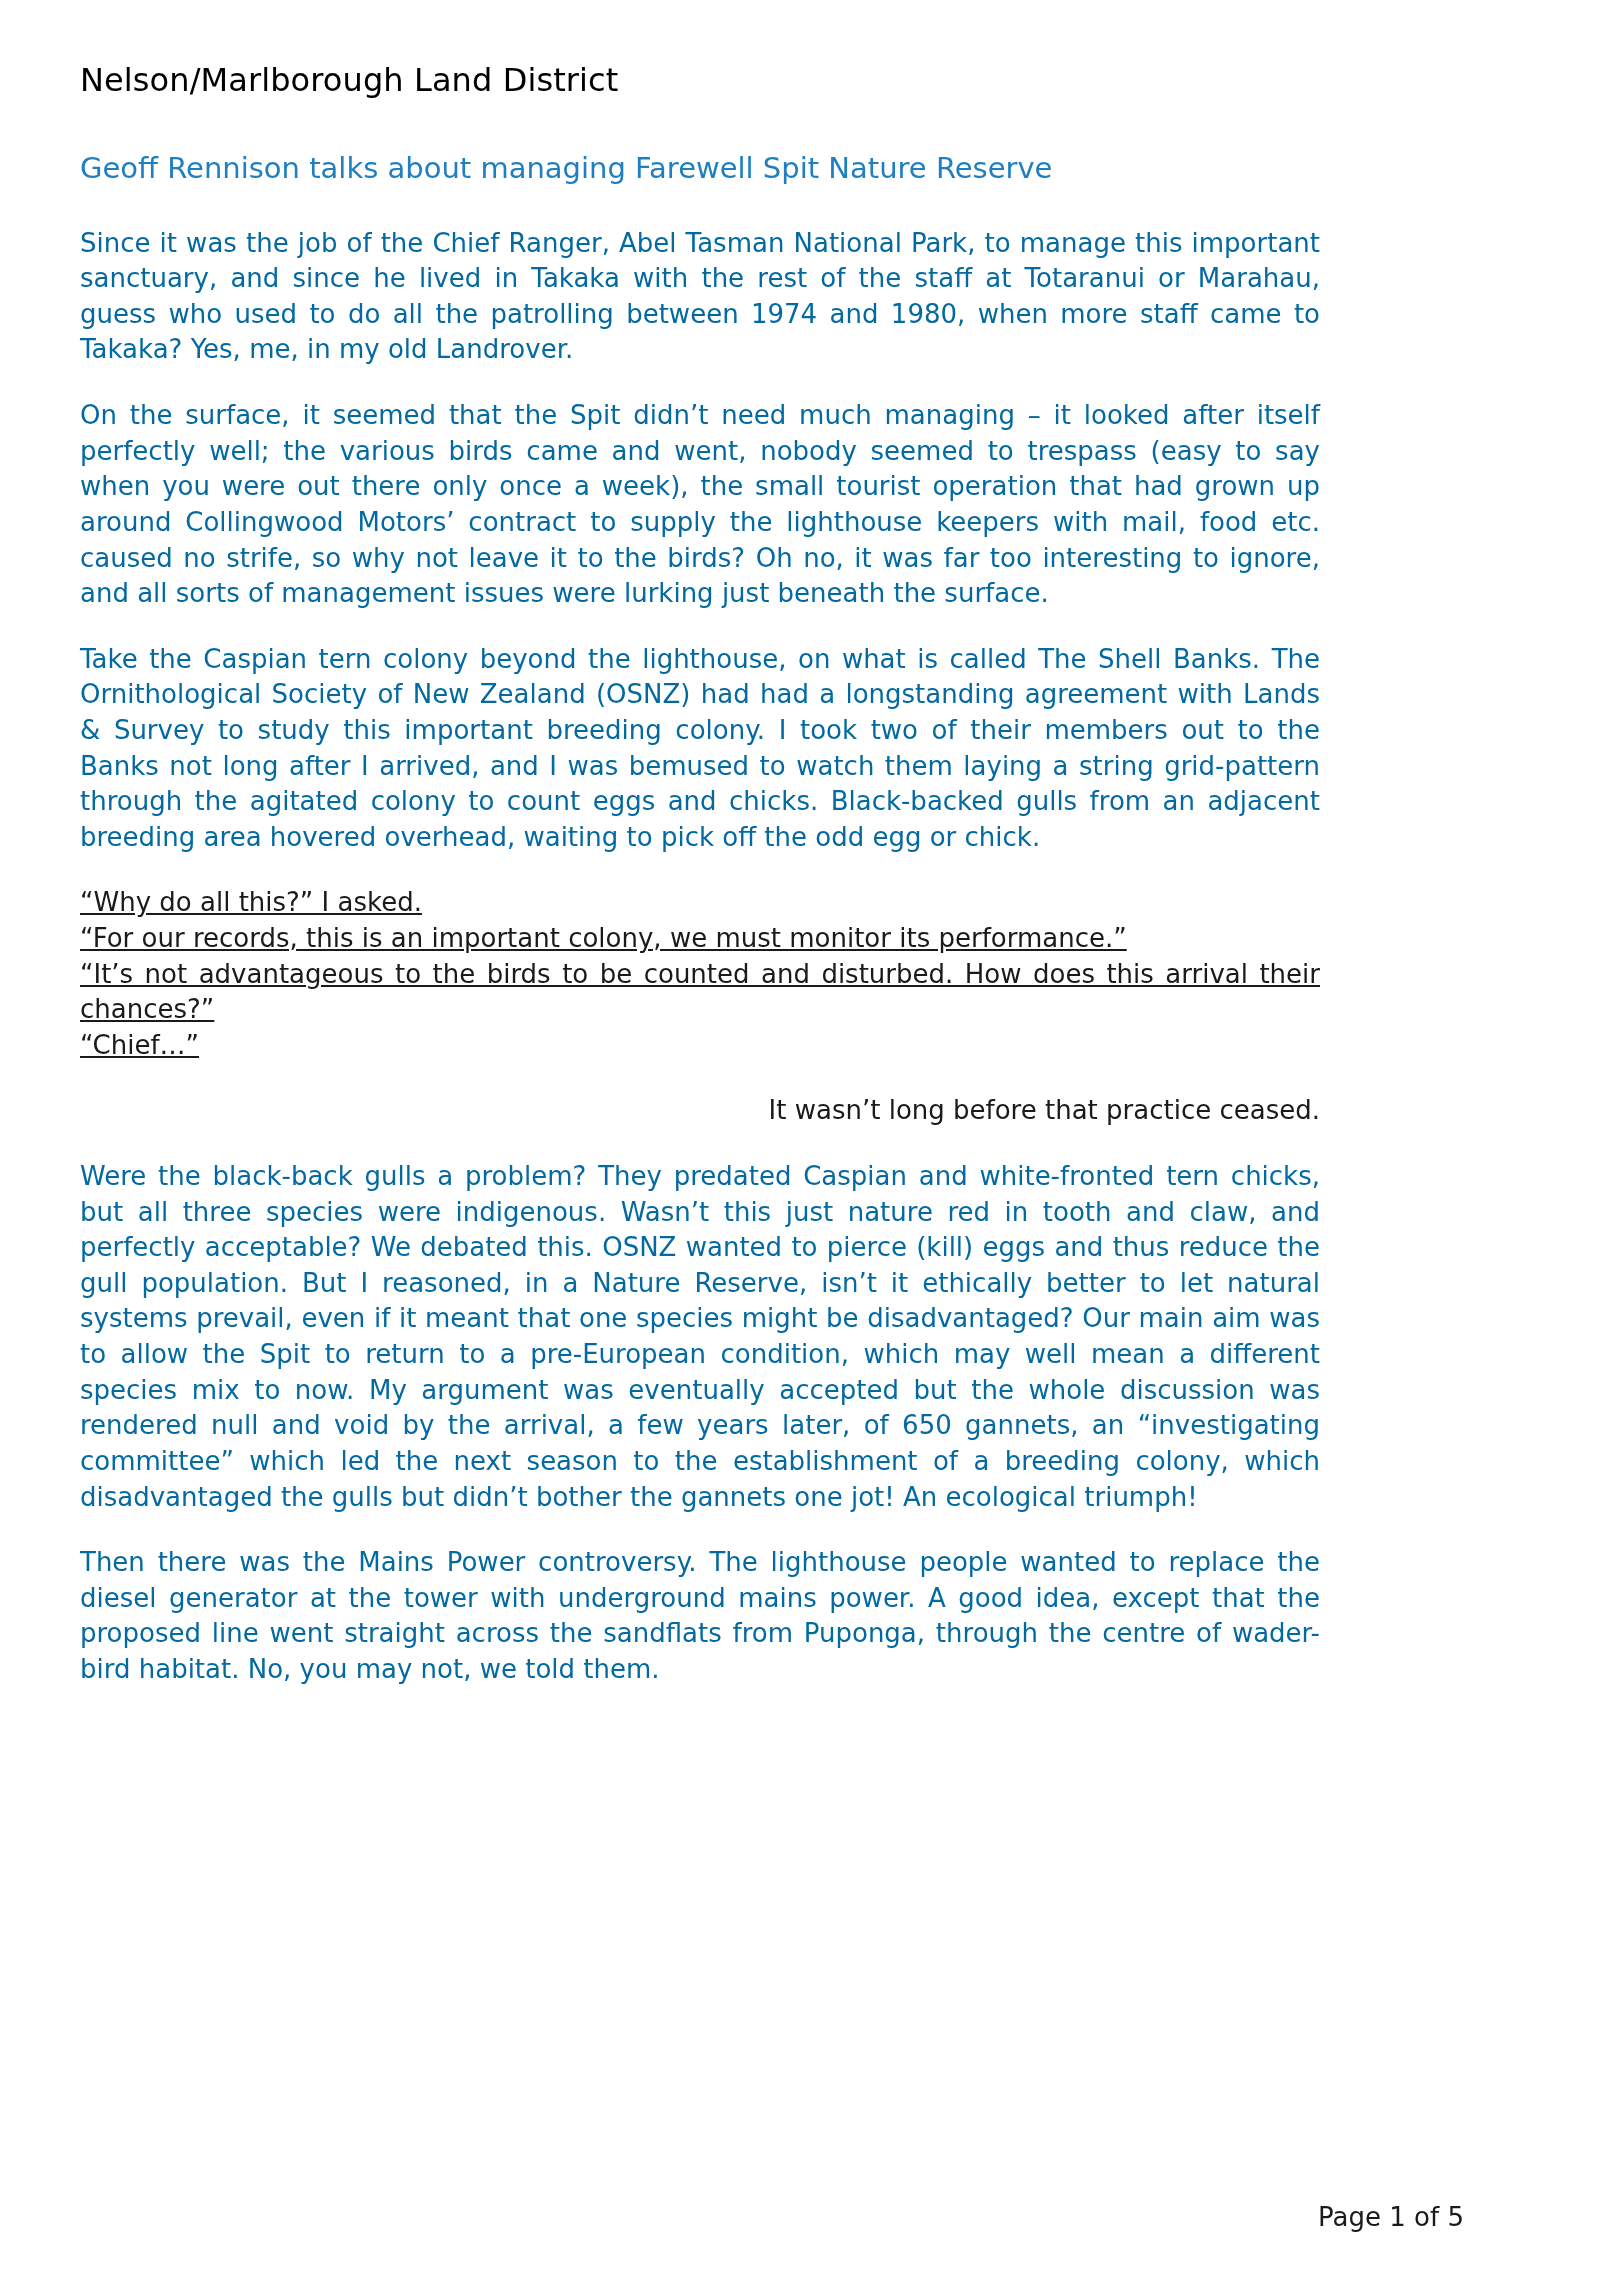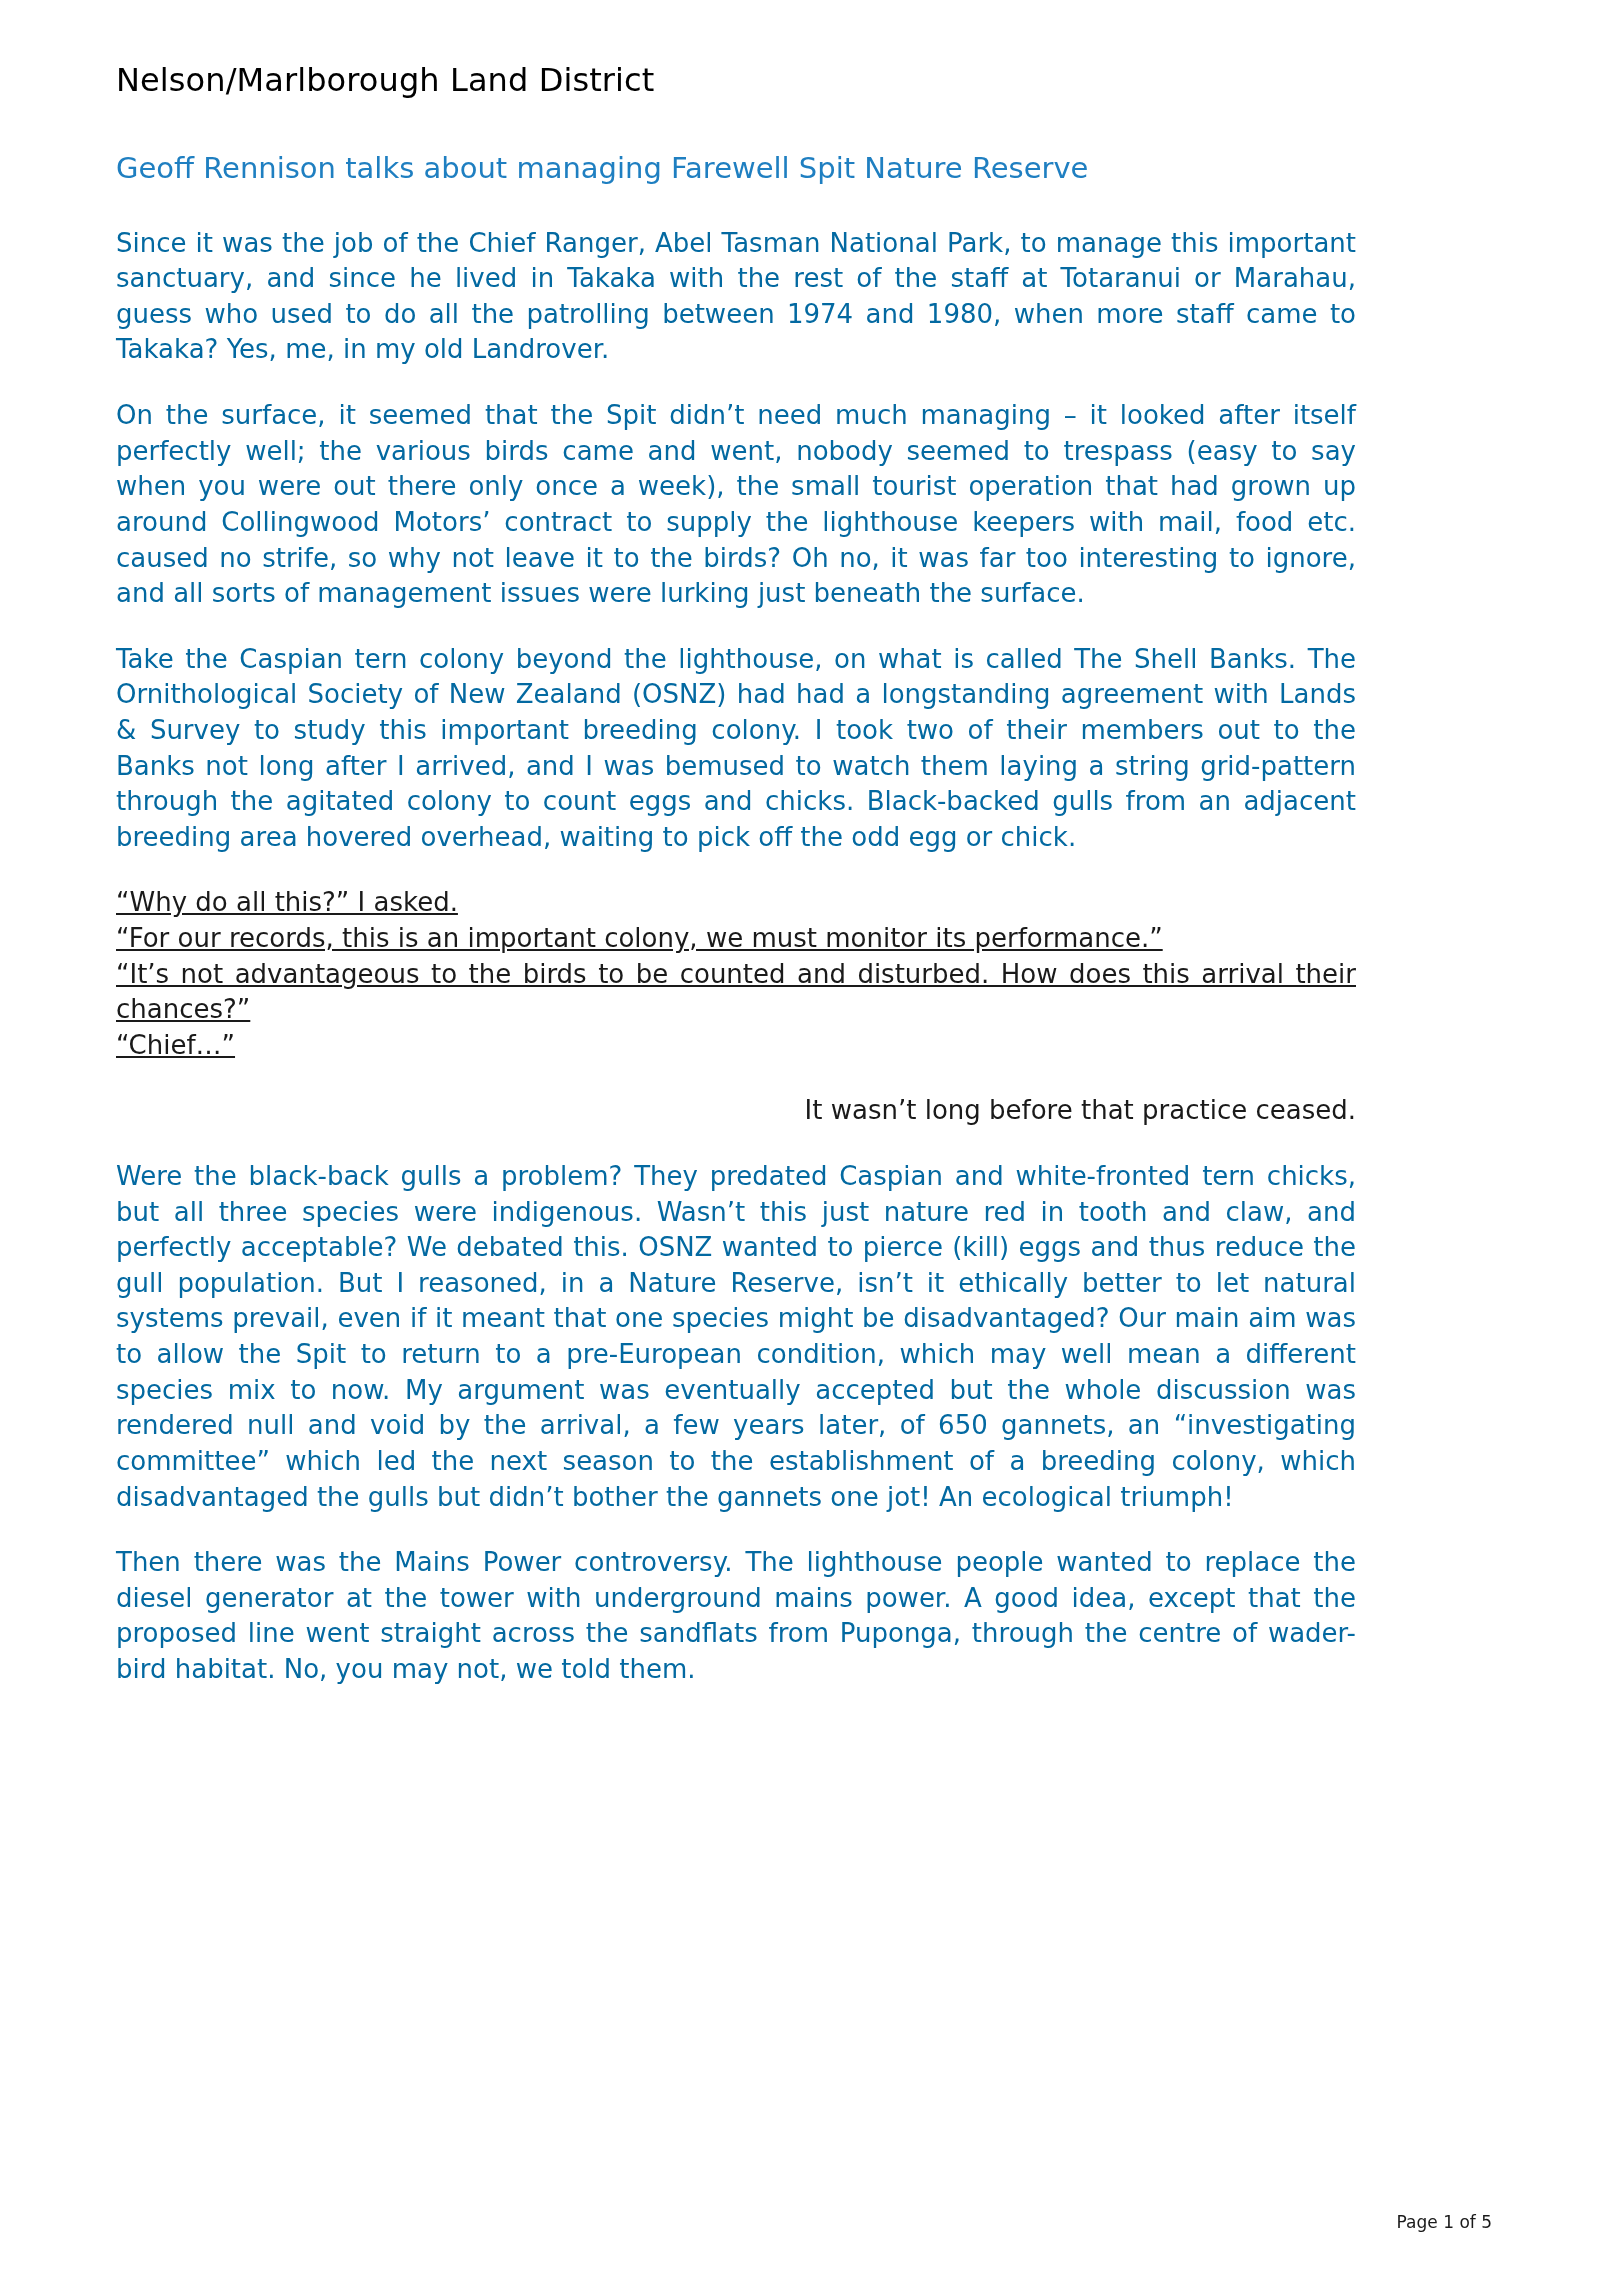--- a/index.html
+++ b/index.html
@@ -10,21 +10,21 @@
   body {
     font-family: "DejaVu Sans", sans-serif;
     color: #000000;
   }
   .page {
     width: 1620px;
     height: 2293px;
     box-sizing: border-box;
     position: relative;
     background: #ffffff;
-    padding: 61px 145px 39px 116px;
+    padding: 61px 145px 39px 80px;
   }
   .doc-header {
     font-size: 32px;
     line-height: 1.2;
     color: #000000;
     margin: 0 0 51px 0;
     font-weight: normal;
     letter-spacing: 0.1px;
   }
   .article-title {
@@ -57,23 +57,23 @@
   .dialogue-block { margin: 0 0 30px 0; }
   p.plain {
     font-size: 26px;
     line-height: 1.37;
     margin: 0 0 30px 0;
     text-align: right;
     color: #1a1a1a;
   }
   .footer {
     position: absolute;
-    right: 128px;
+    right: 156px;
     bottom: 61px;
-    font-size: 17px;
+    font-size: 26px;
     color: #1a1a1a;
   }
 </style>
 </head>
 <body>
 
 <div class="page">
 
   <div class="doc-header">Nelson/Marlborough Land District</div>
 

